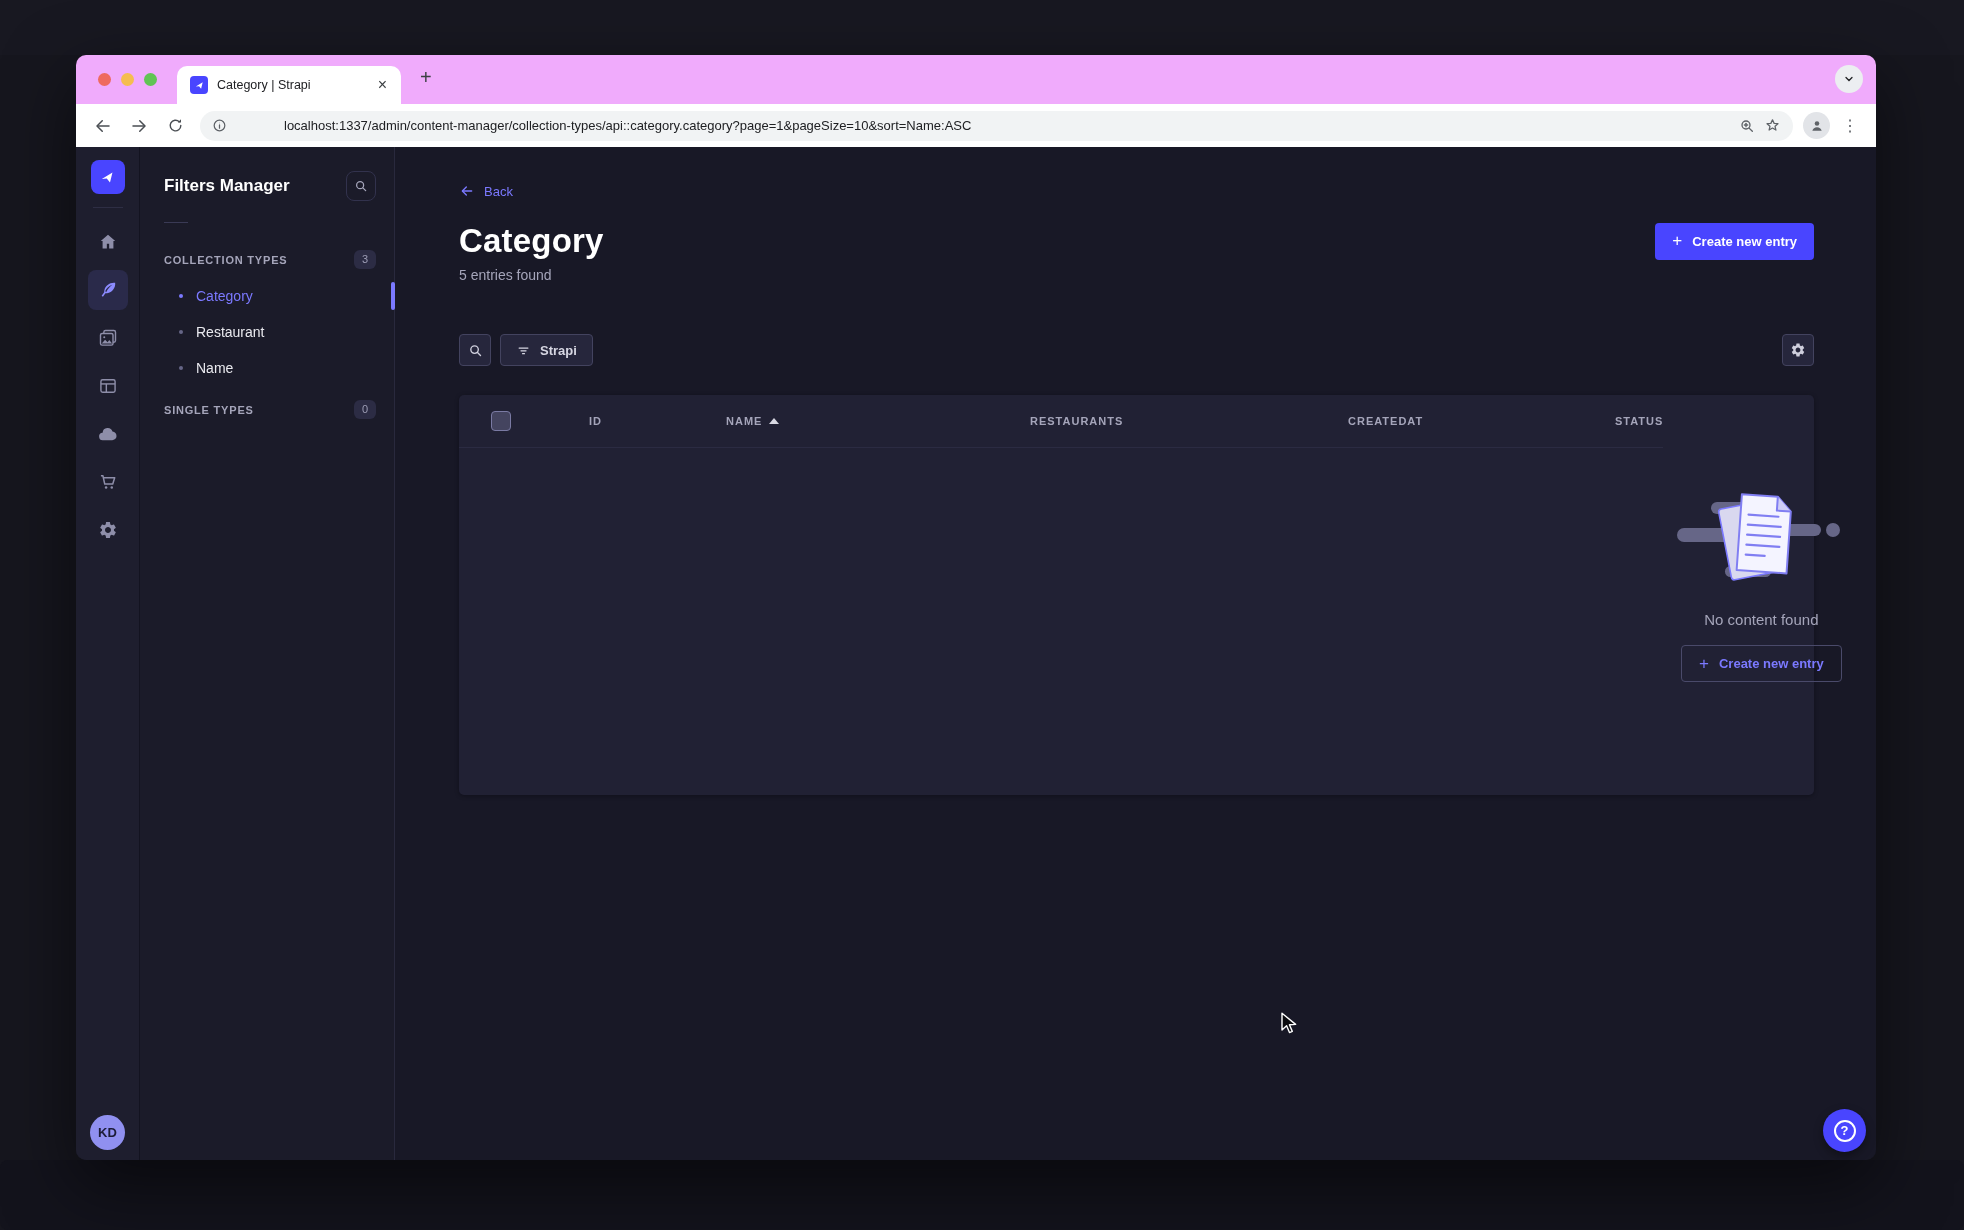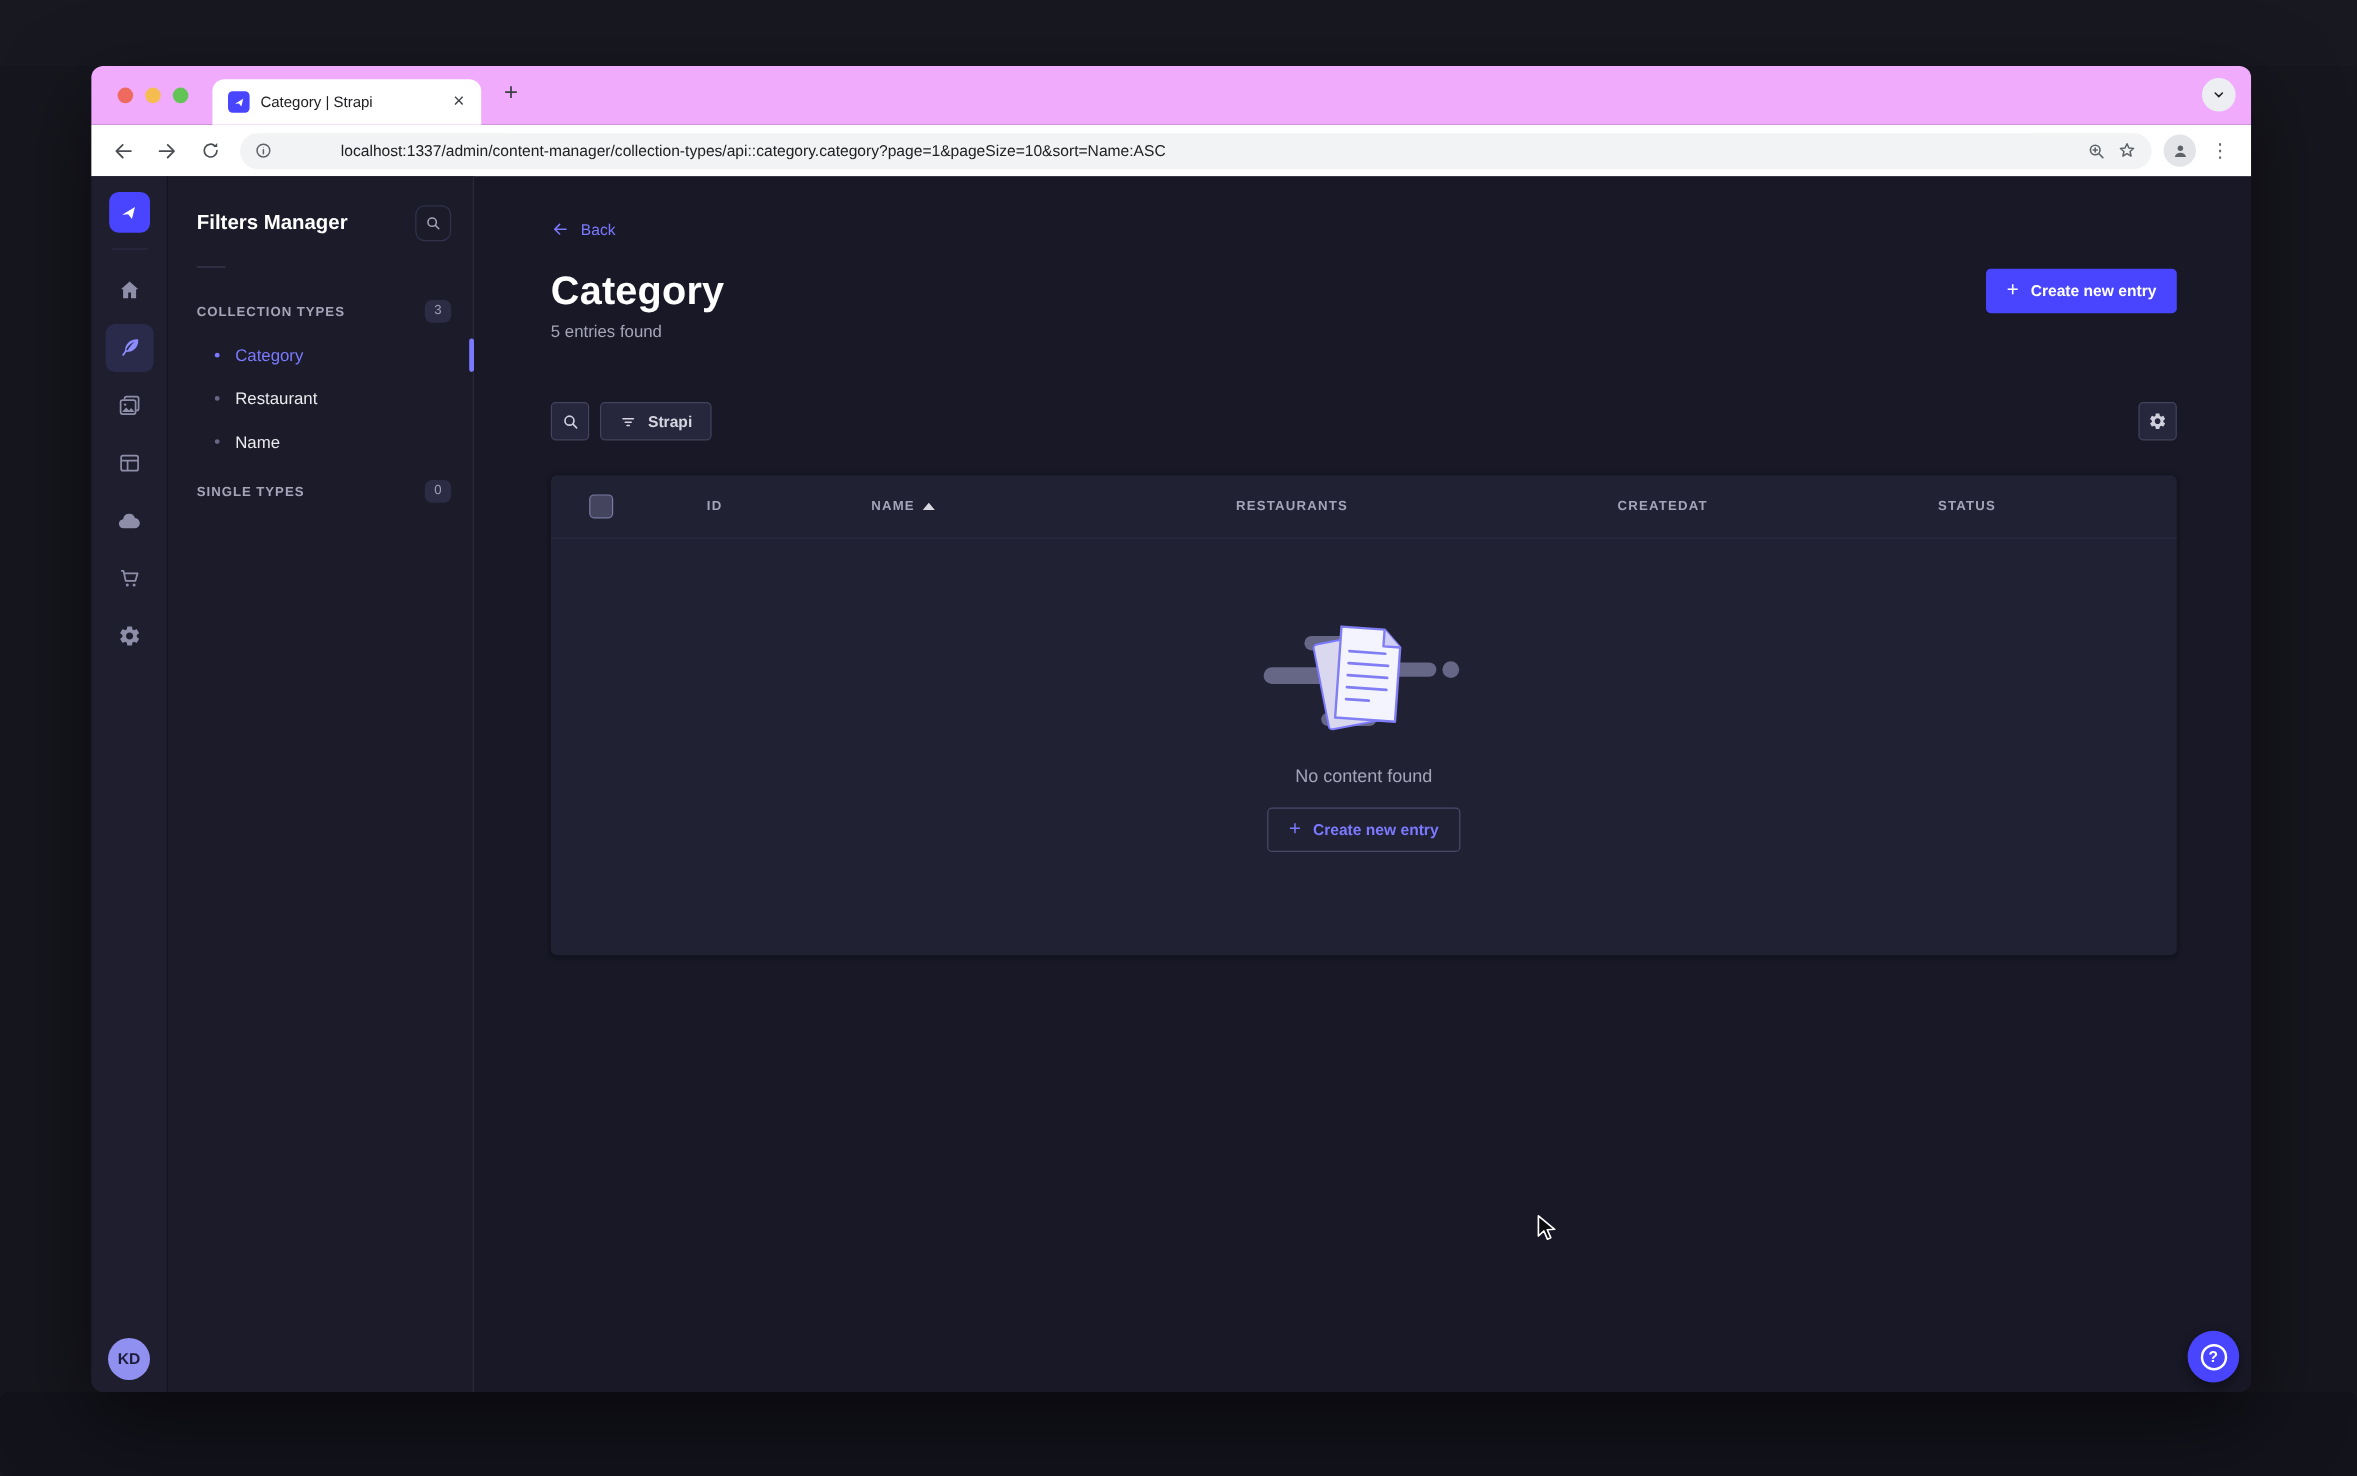--- a/index.html
+++ b/index.html
@@ -82,21 +82,21 @@
   .page-title { color:#ffffff; font-size:33px; font-weight:700; letter-spacing:.2px; }
   .btn-primary { background:#4945ff; color:#ffffff; border:none; border-radius:4px; height:37px; padding:0 17px; font-size:13px; font-weight:600; display:inline-flex; align-items:center; gap:10px; font-family:inherit; }
   .btn-primary .plus { font-size:17px; font-weight:400; line-height:1; margin-top:-1px; }
   .subtitle { color:#a5a5ba; font-size:14px; margin-top:7px; }
 
   .action-row { margin-top:51px; display:flex; align-items:center; gap:9px; }
   .icon-ghost-btn { width:32px; height:32px; border:1px solid #43435f; background:#26263c; border-radius:4px; color:#cfcfdd; display:flex; align-items:center; justify-content:center; }
   .btn-filters { height:32px; border:1px solid #43435f; background:#26263c; border-radius:4px; color:#d6d6e2; font-size:13px; font-weight:600; padding:0 15px; display:inline-flex; align-items:center; gap:9px; font-family:inherit; }
   .action-spacer { flex:1; }
 
-  .table-card { margin-top:29px; background:#212134; border-radius:5px; height:400px; display:flex; flex-direction:column; box-shadow:0 1px 4px rgba(3,3,10,.35); }
+  .table-card { margin-top:29px; background:#212134; border-radius:5px; height:400px; display:flex; box-shadow:0 1px 4px rgba(3,3,10,.35); }
   .table-header { display:flex; align-items:center; height:53px; padding-left:32px; border-bottom:1px solid #2b2b42; flex:0 0 auto; }
   .cell-check { width:98px; display:flex; align-items:center; }
   .checkbox { width:20px; height:20px; border-radius:4px; border:1px solid #7a7aa3; background:#44445f; }
   .th { font-size:11px; font-weight:700; color:#a5a5ba; letter-spacing:1px; display:flex; align-items:center; gap:7px; }
   .col-id { width:137px; } .col-name { width:304px; } .col-rest { width:318px; } .col-created { width:267px; } .col-status { flex:1; }
   .sort-asc { width:0; height:0; border-left:5px solid transparent; border-right:5px solid transparent; border-bottom:6px solid #d9d9e3; }
 
   .empty-area { flex:1; display:flex; flex-direction:column; align-items:center; justify-content:center; padding-bottom:26px; }
   .empty-msg { color:#a5a5ba; font-size:15px; margin-top:21px; }
   .btn-secondary { margin-top:17px; background:transparent; border:1px solid #4a4a6a; color:#7b79ff; height:37px; padding:0 17px; border-radius:4px; font-size:13px; font-weight:600; display:inline-flex; align-items:center; gap:10px; font-family:inherit; }

